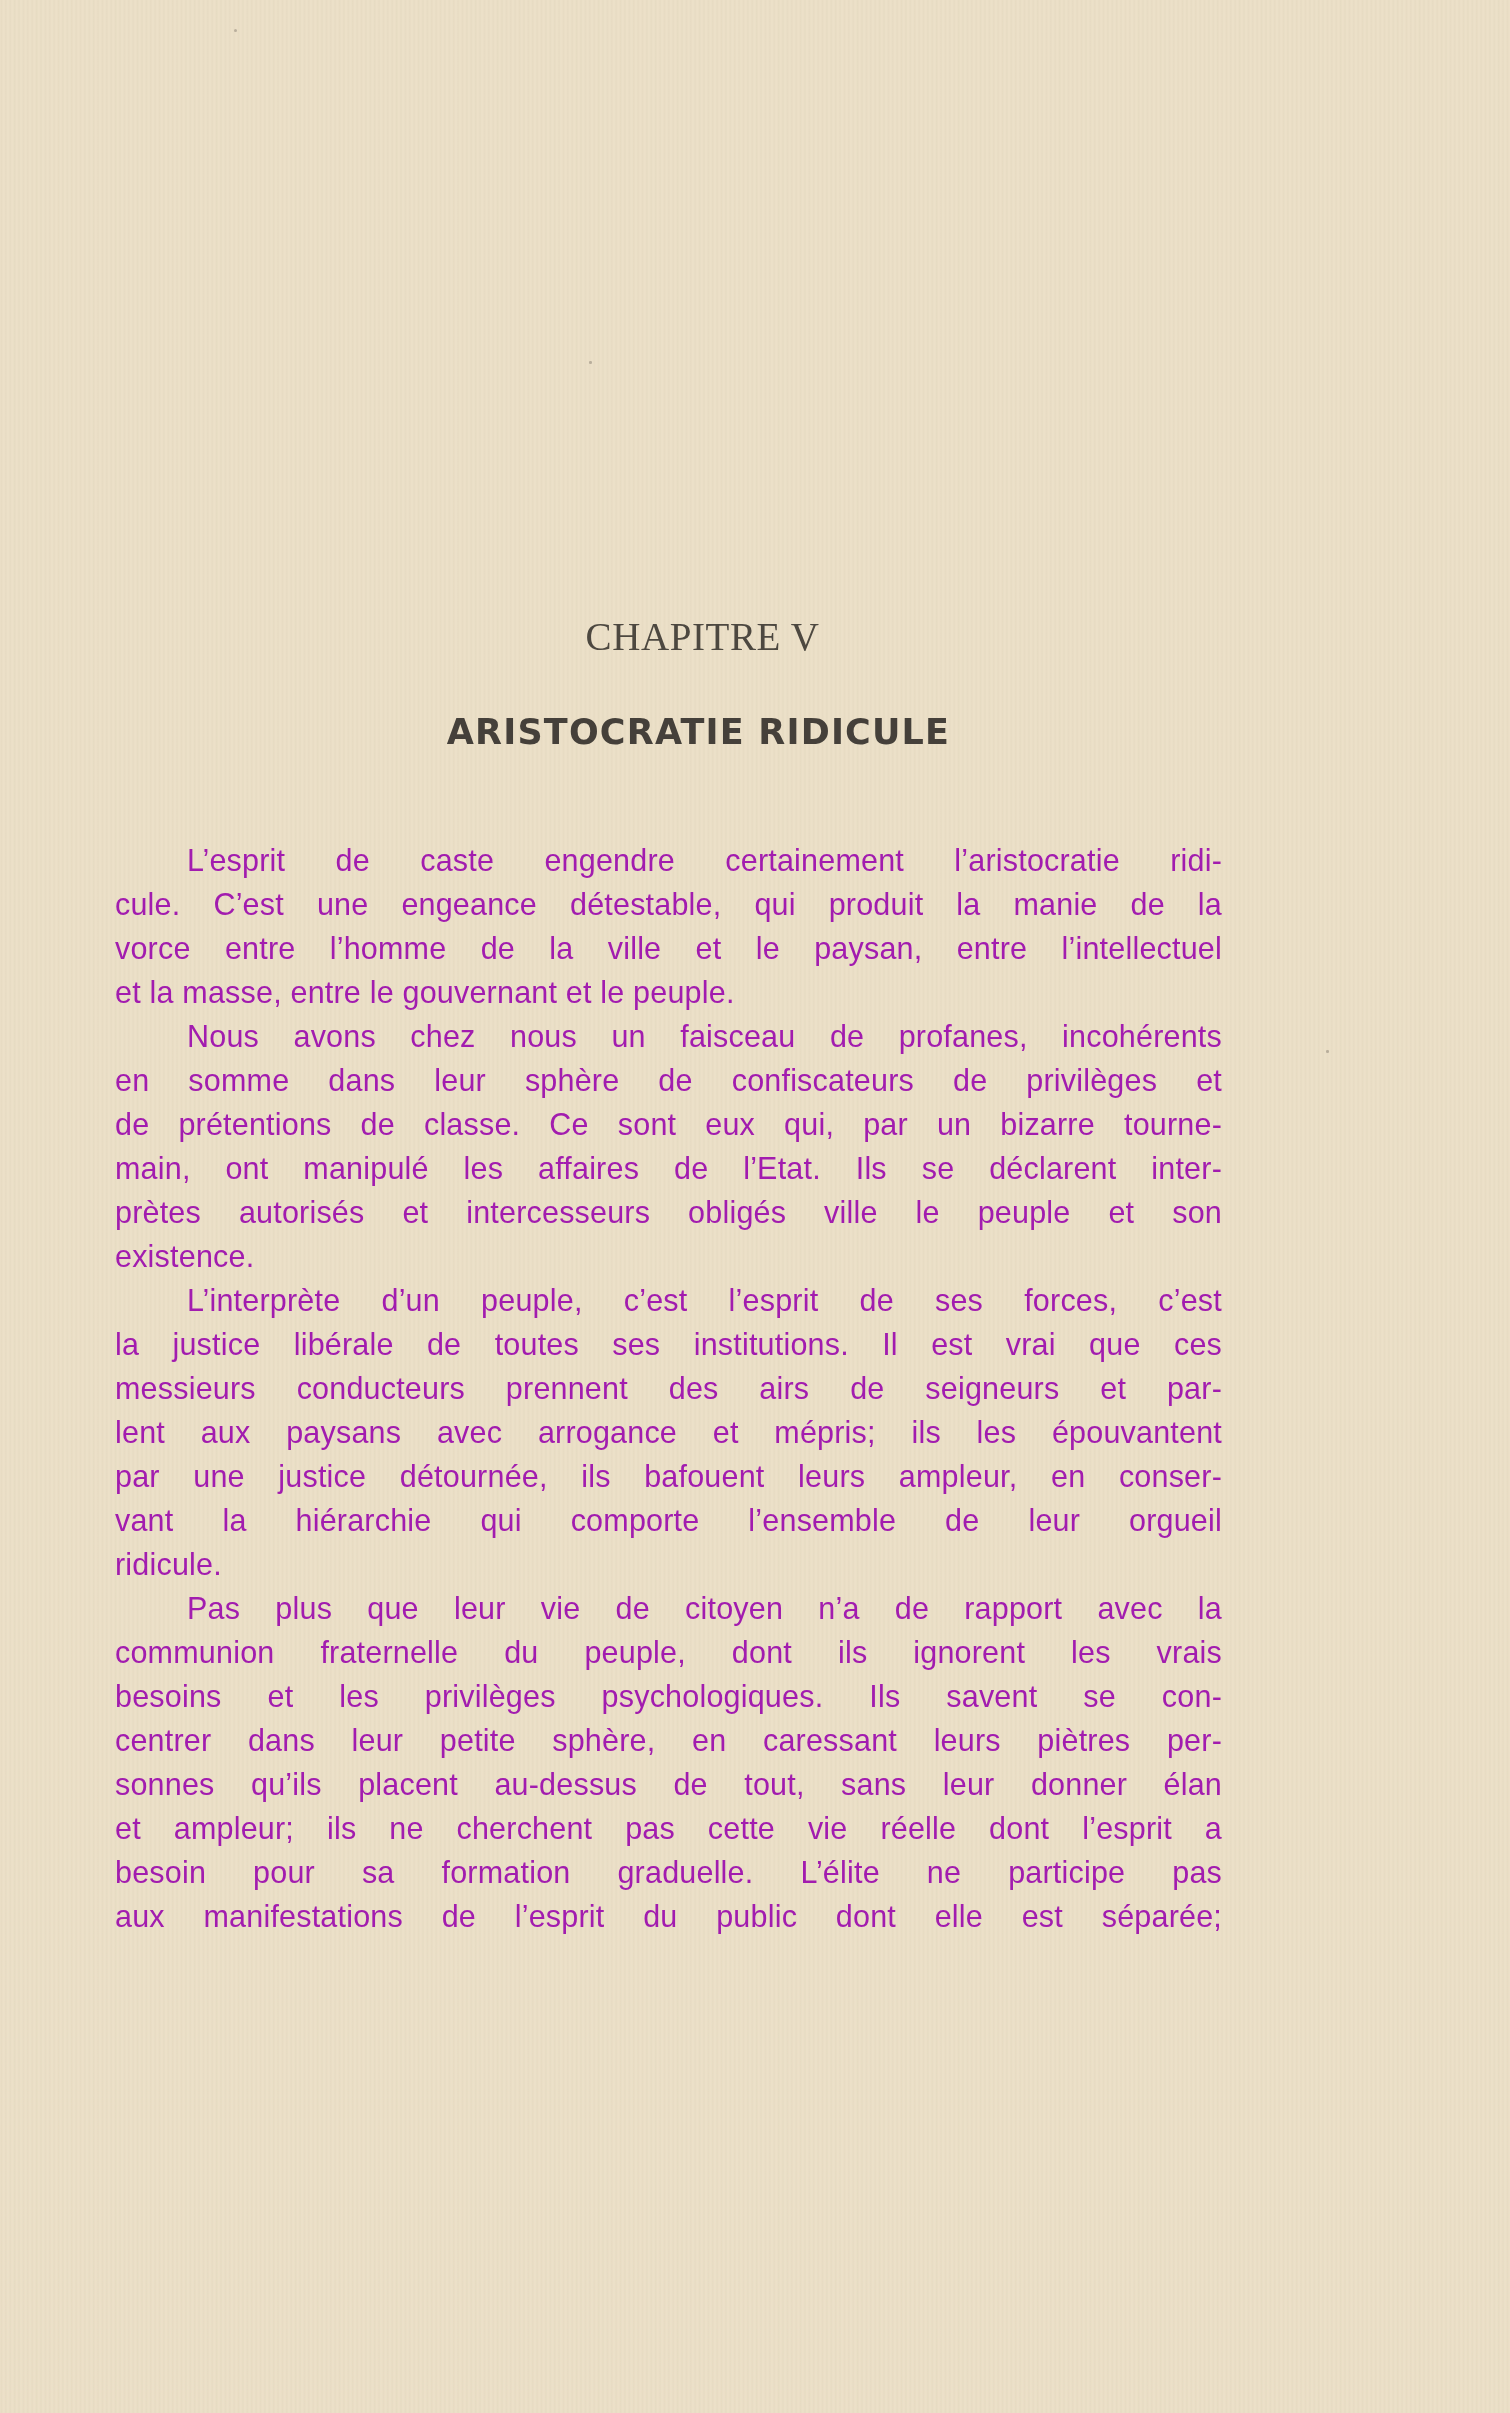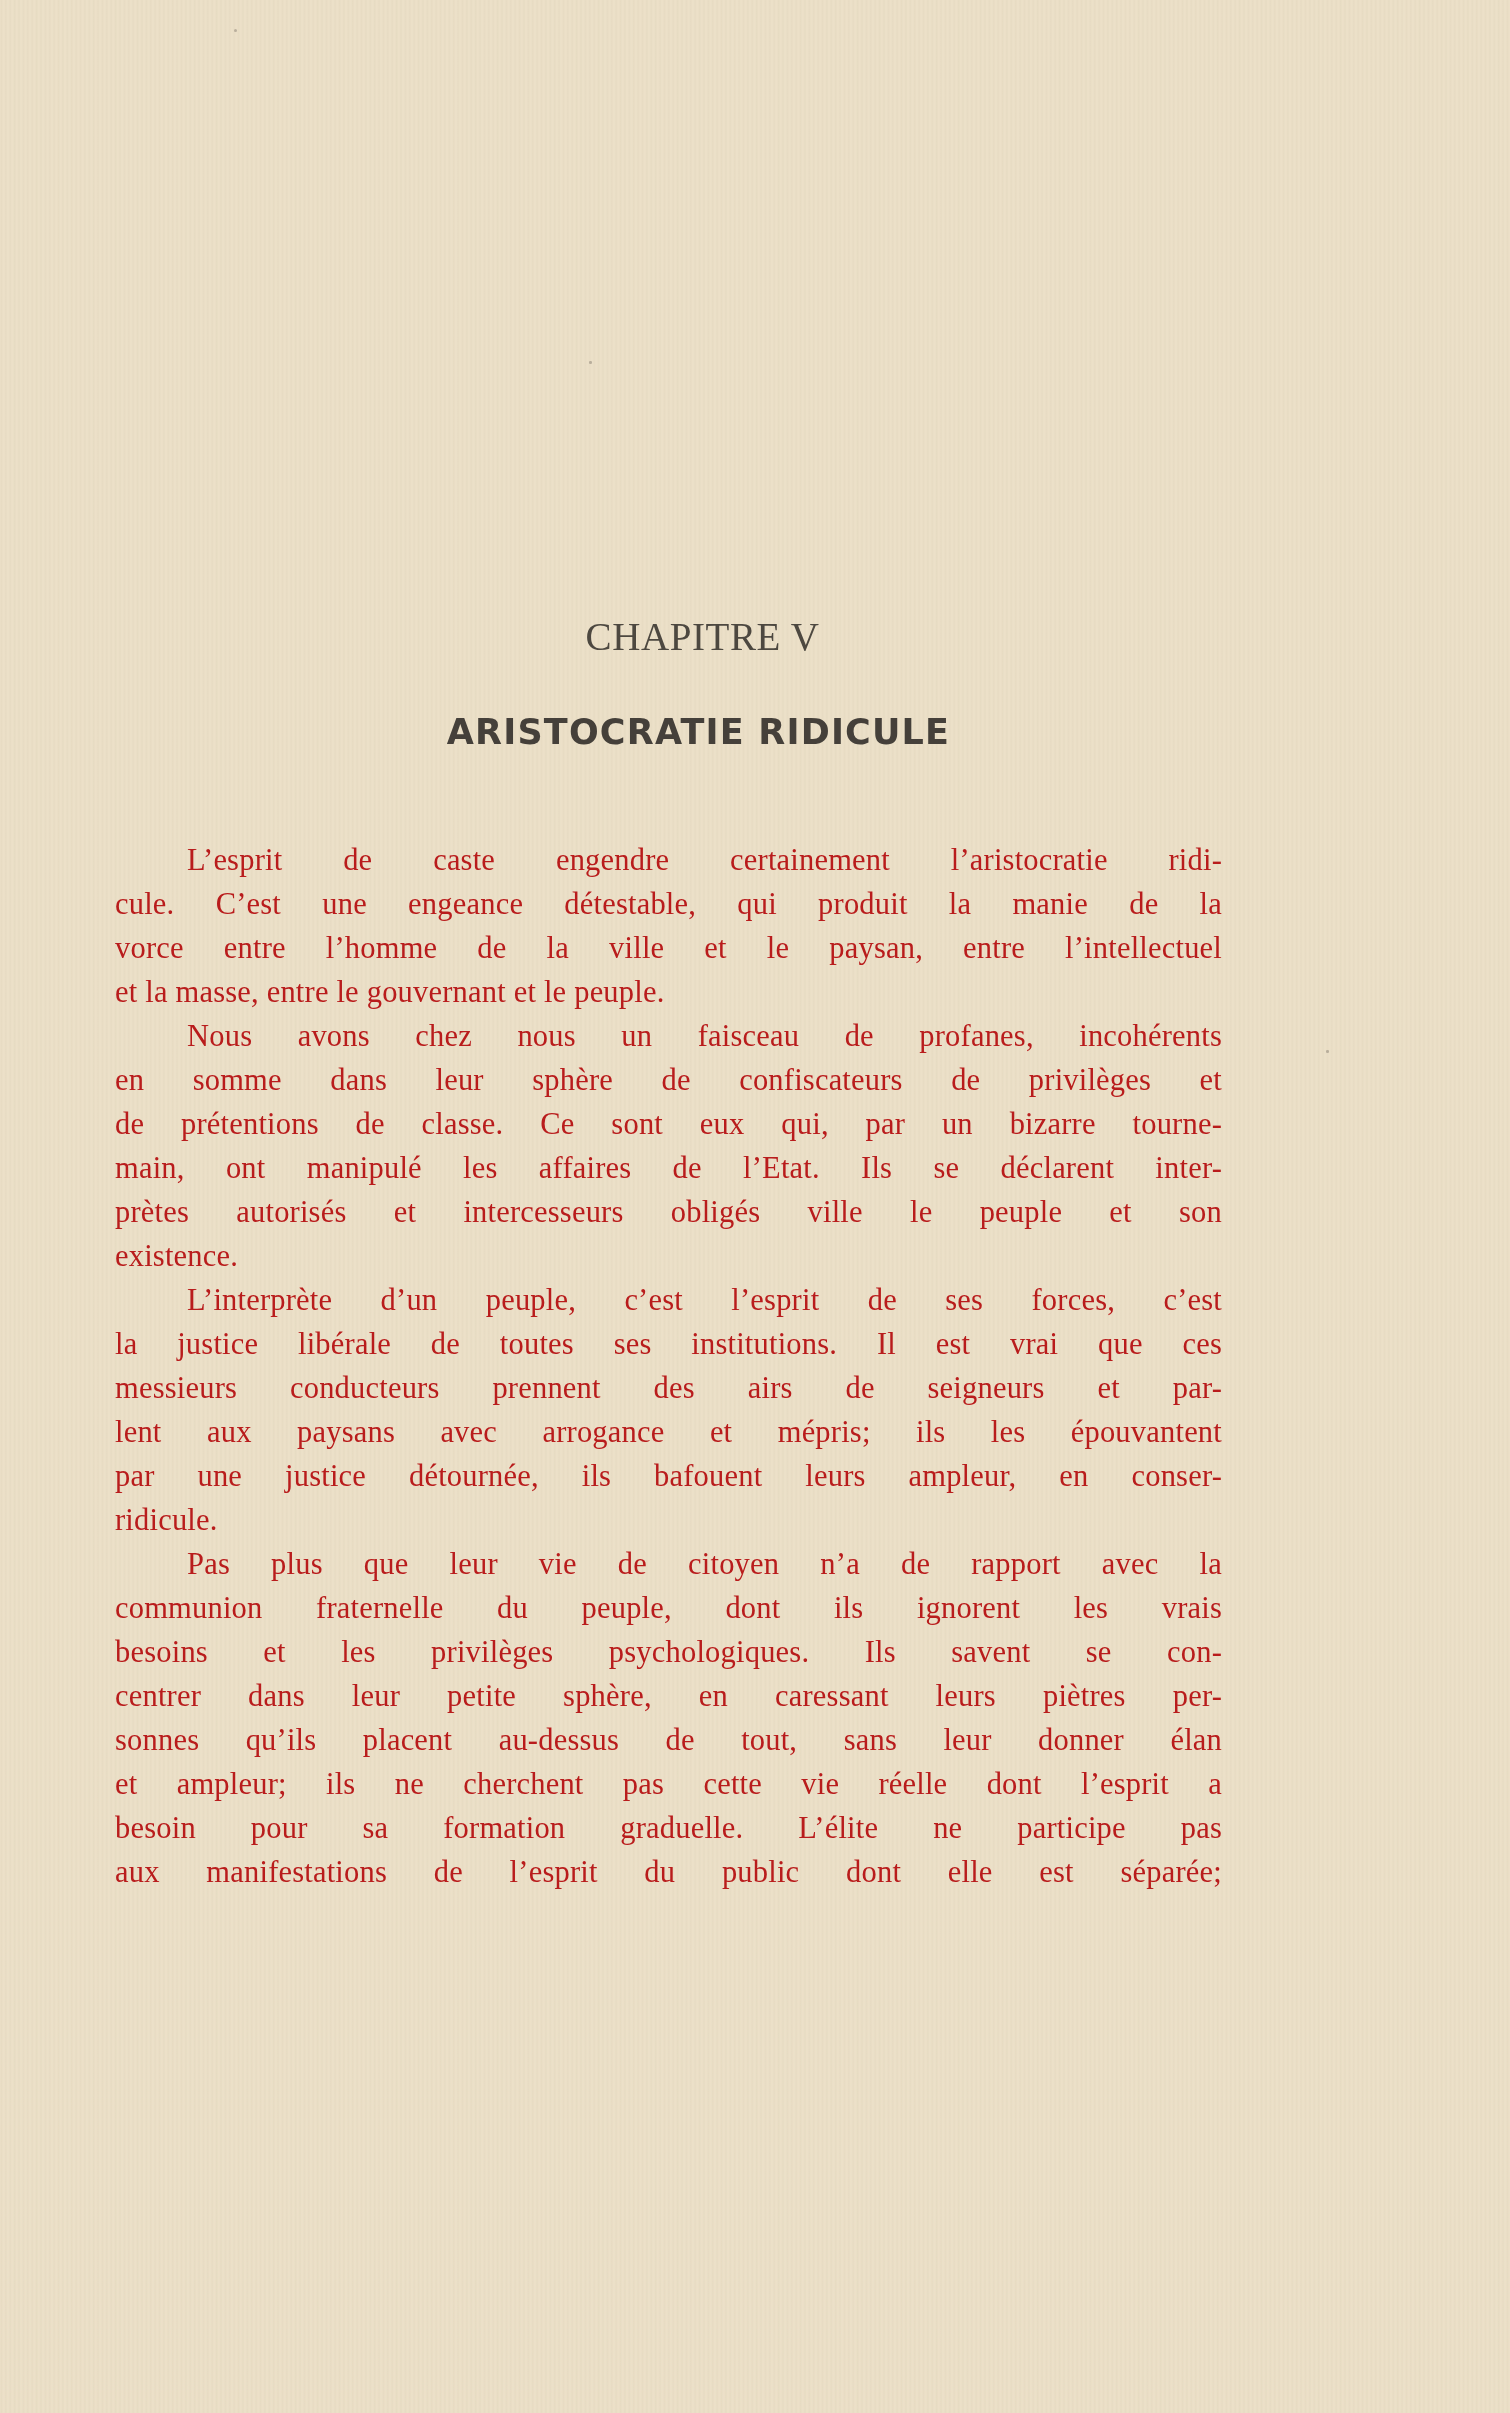--- a/index.html
+++ b/index.html
@@ -46,24 +46,24 @@
       font-size: 35px;
       letter-spacing: 1.2px;
       color: #45403a;
       transform: translateX(-57px);
     }
     .body-text {
       position: absolute;
       top: 838px;
       left: 115px;
       width: 1107px;
-      font-family: Liberation Serif, serif;
+      font-family: Liberation Sans, sans-serif;
       font-size: 30.5px;
       line-height: 44px;
-      color: #b91c1c;
+      color: #a21caf;
       text-align: justify;
       letter-spacing: 0.2px;
     }
     .line {
       display: block;
       text-align: justify;
       text-align-last: justify;
       white-space: nowrap;
     }
     .line.last {
@@ -109,20 +109,21 @@
       <span class="line">prètes autorisés et intercesseurs obligés ville le peuple et son</span>
       <span class="line last">existence.</span>
     </div>
 
     <div>
       <span class="line indent">L’interprète d’un peuple, c’est l’esprit de ses forces, c’est</span>
       <span class="line">la justice libérale de toutes ses institutions. Il est vrai que ces</span>
       <span class="line">messieurs conducteurs prennent des airs de seigneurs et par-</span>
       <span class="line">lent aux paysans avec arrogance et mépris; ils les épouvantent</span>
       <span class="line">par une justice détournée, ils bafouent leurs ampleur, en conser-</span>
+      <span class="line">vant la hiérarchie qui comporte l’ensemble de leur orgueil</span>
       <span class="line last">ridicule.</span>
     </div>
 
     <div>
       <span class="line indent">Pas plus que leur vie de citoyen n’a de rapport avec la</span>
       <span class="line">communion fraternelle du peuple, dont ils ignorent les vrais</span>
       <span class="line">besoins et les privilèges psychologiques. Ils savent se con-</span>
       <span class="line">centrer dans leur petite sphère, en caressant leurs piètres per-</span>
       <span class="line">sonnes qu’ils placent au-dessus de tout, sans leur donner élan</span>
       <span class="line">et ampleur; ils ne cherchent pas cette vie réelle dont l’esprit a</span>

